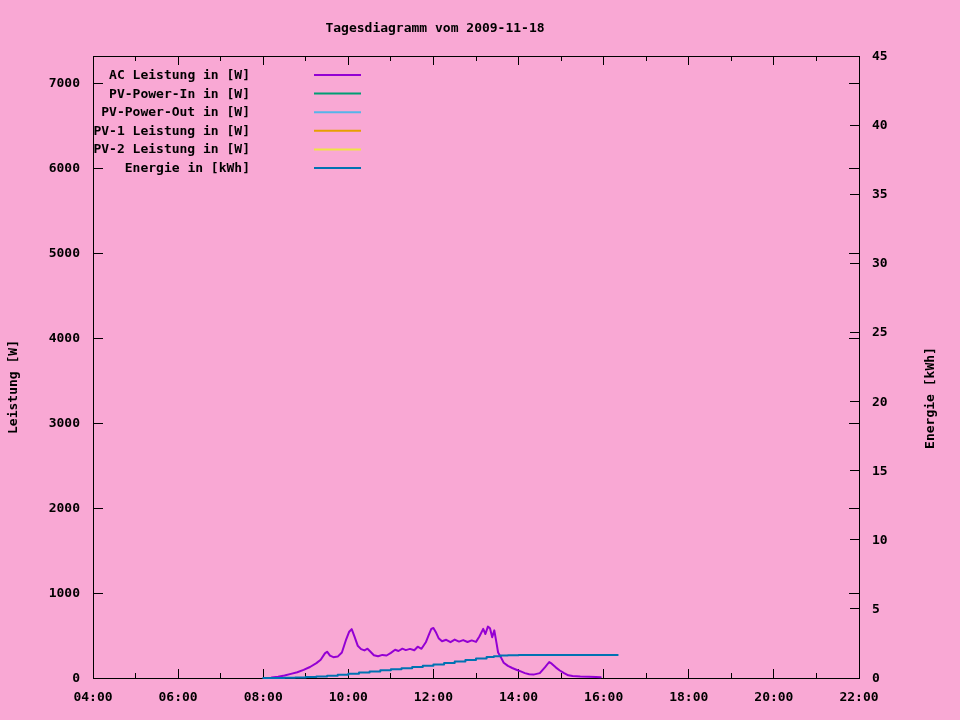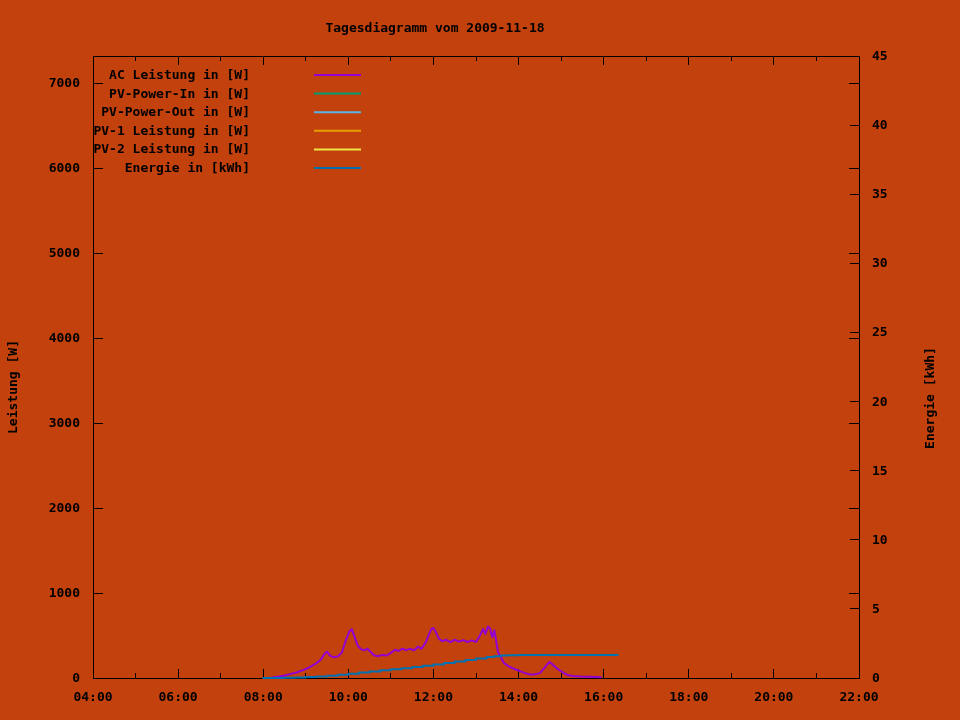--- a/index.html
+++ b/index.html
@@ -1,16 +1,16 @@
 <!DOCTYPE html>
 <html><head>
 <meta charset="utf-8">
 <style>
   html,body{margin:0;padding:0;background:#fff;}
-  .screen{position:relative;width:960px;height:720px;background:#c2410c;overflow:hidden;
+  .screen{position:relative;width:960px;height:720px;background:#f9a8d4;overflow:hidden;
           font-family:"DejaVu Sans Mono",monospace;font-weight:bold;}
   svg{position:absolute;left:0;top:0;}
   svg text{font-family:"DejaVu Sans Mono",monospace;font-weight:bold;font-size:13px;fill:#000;}
 </style>
 </head>
 <body>
 
 <div class="screen">
   <svg id="plot" width="960" height="720">
     <text x="435" y="32" text-anchor="middle">Tagesdiagramm vom 2009-11-18</text>

